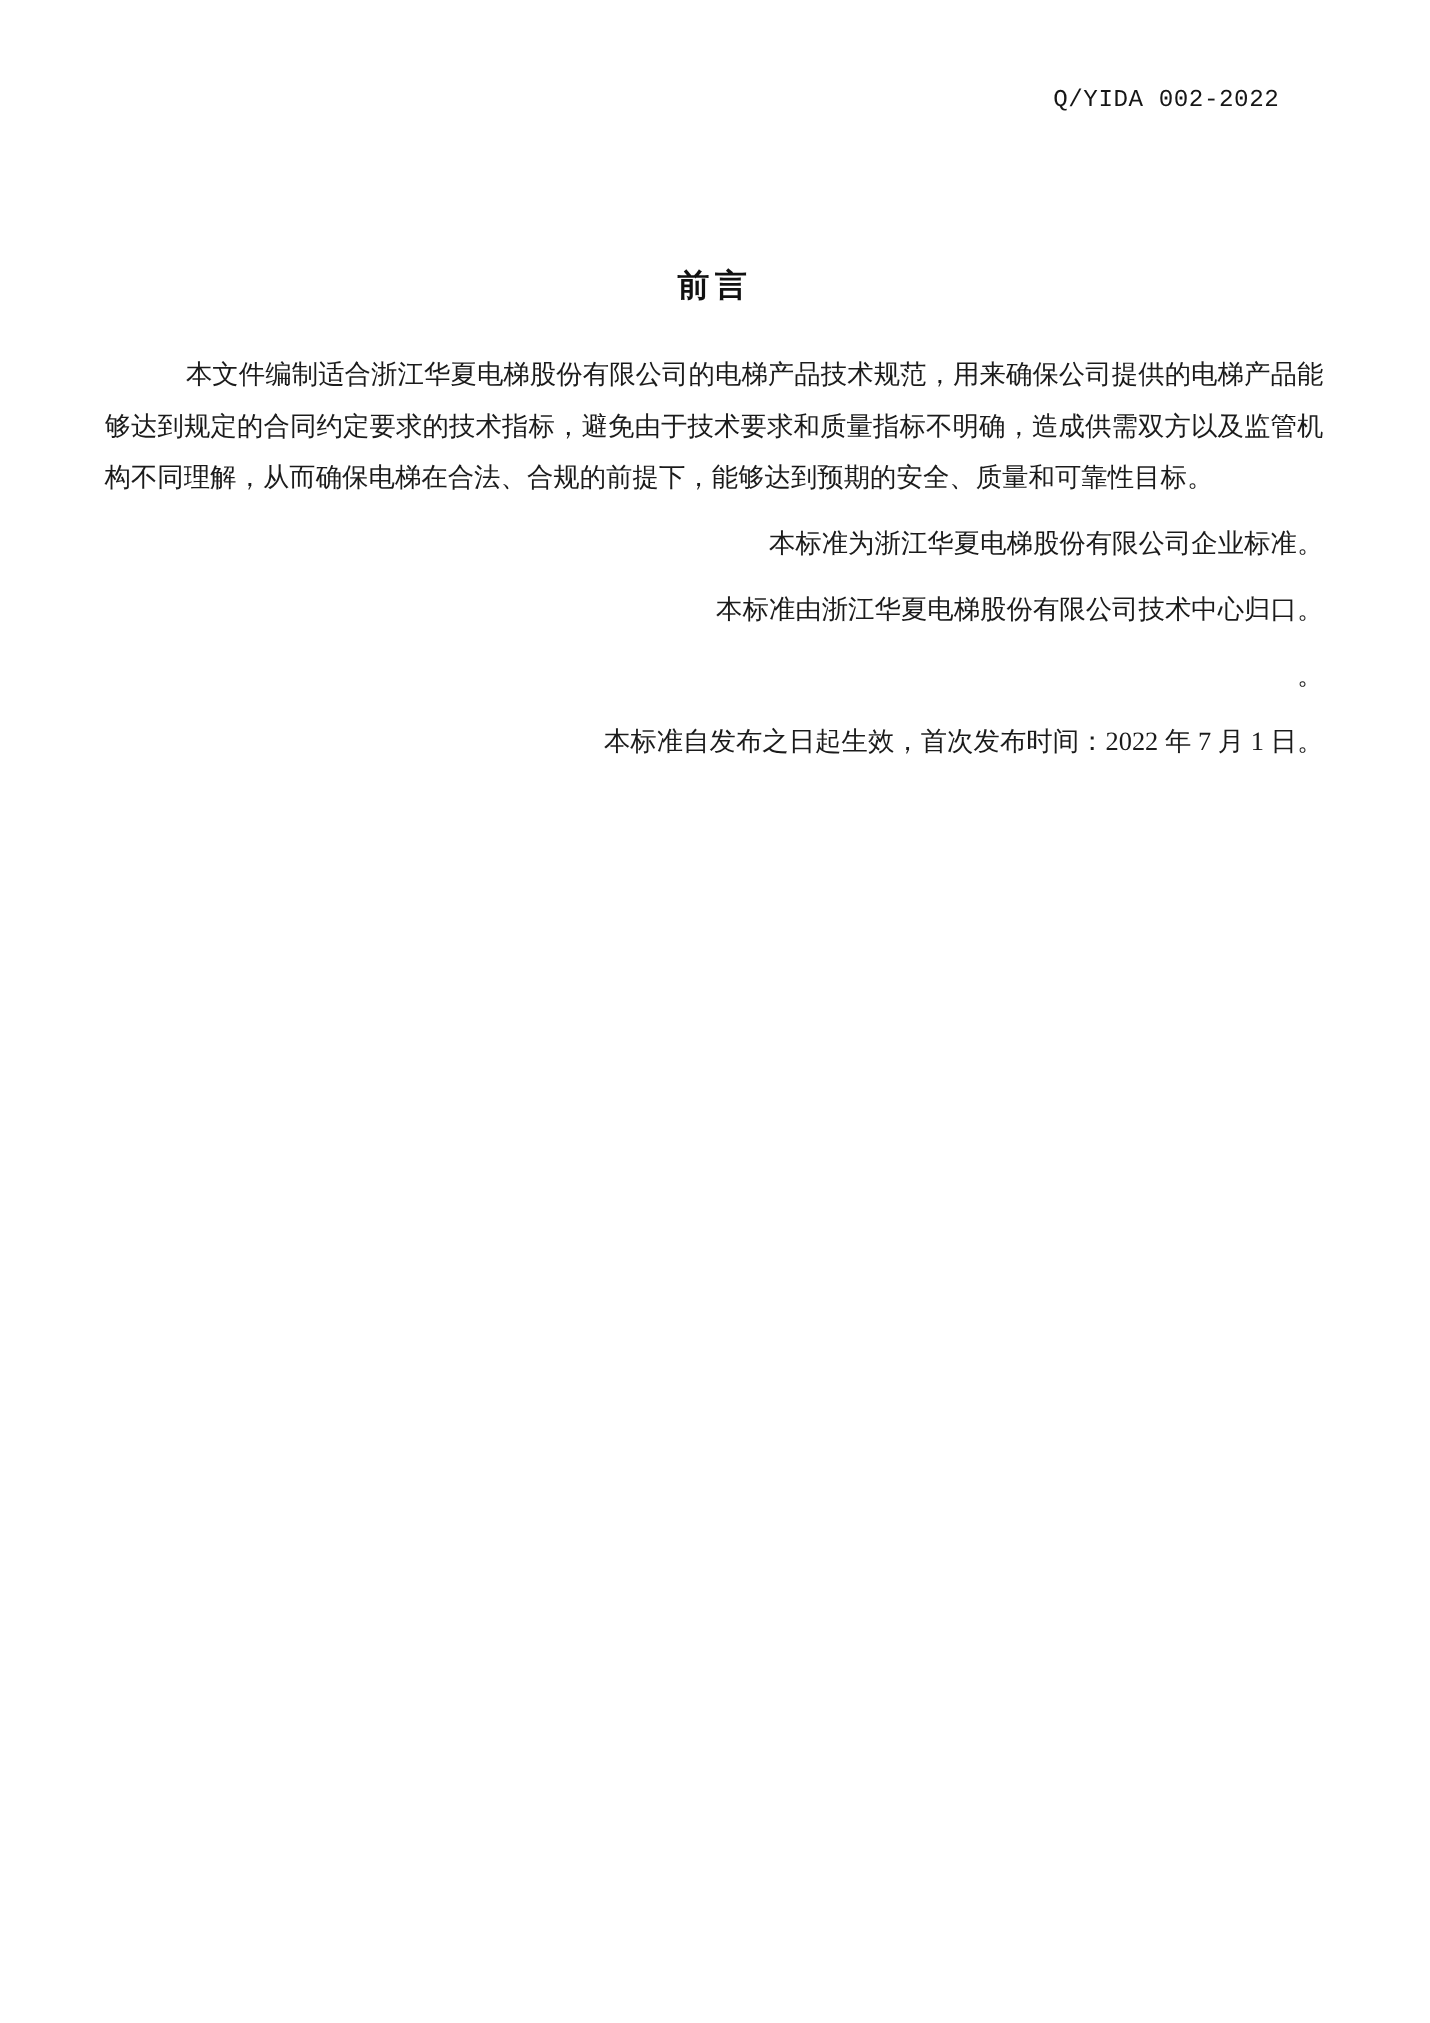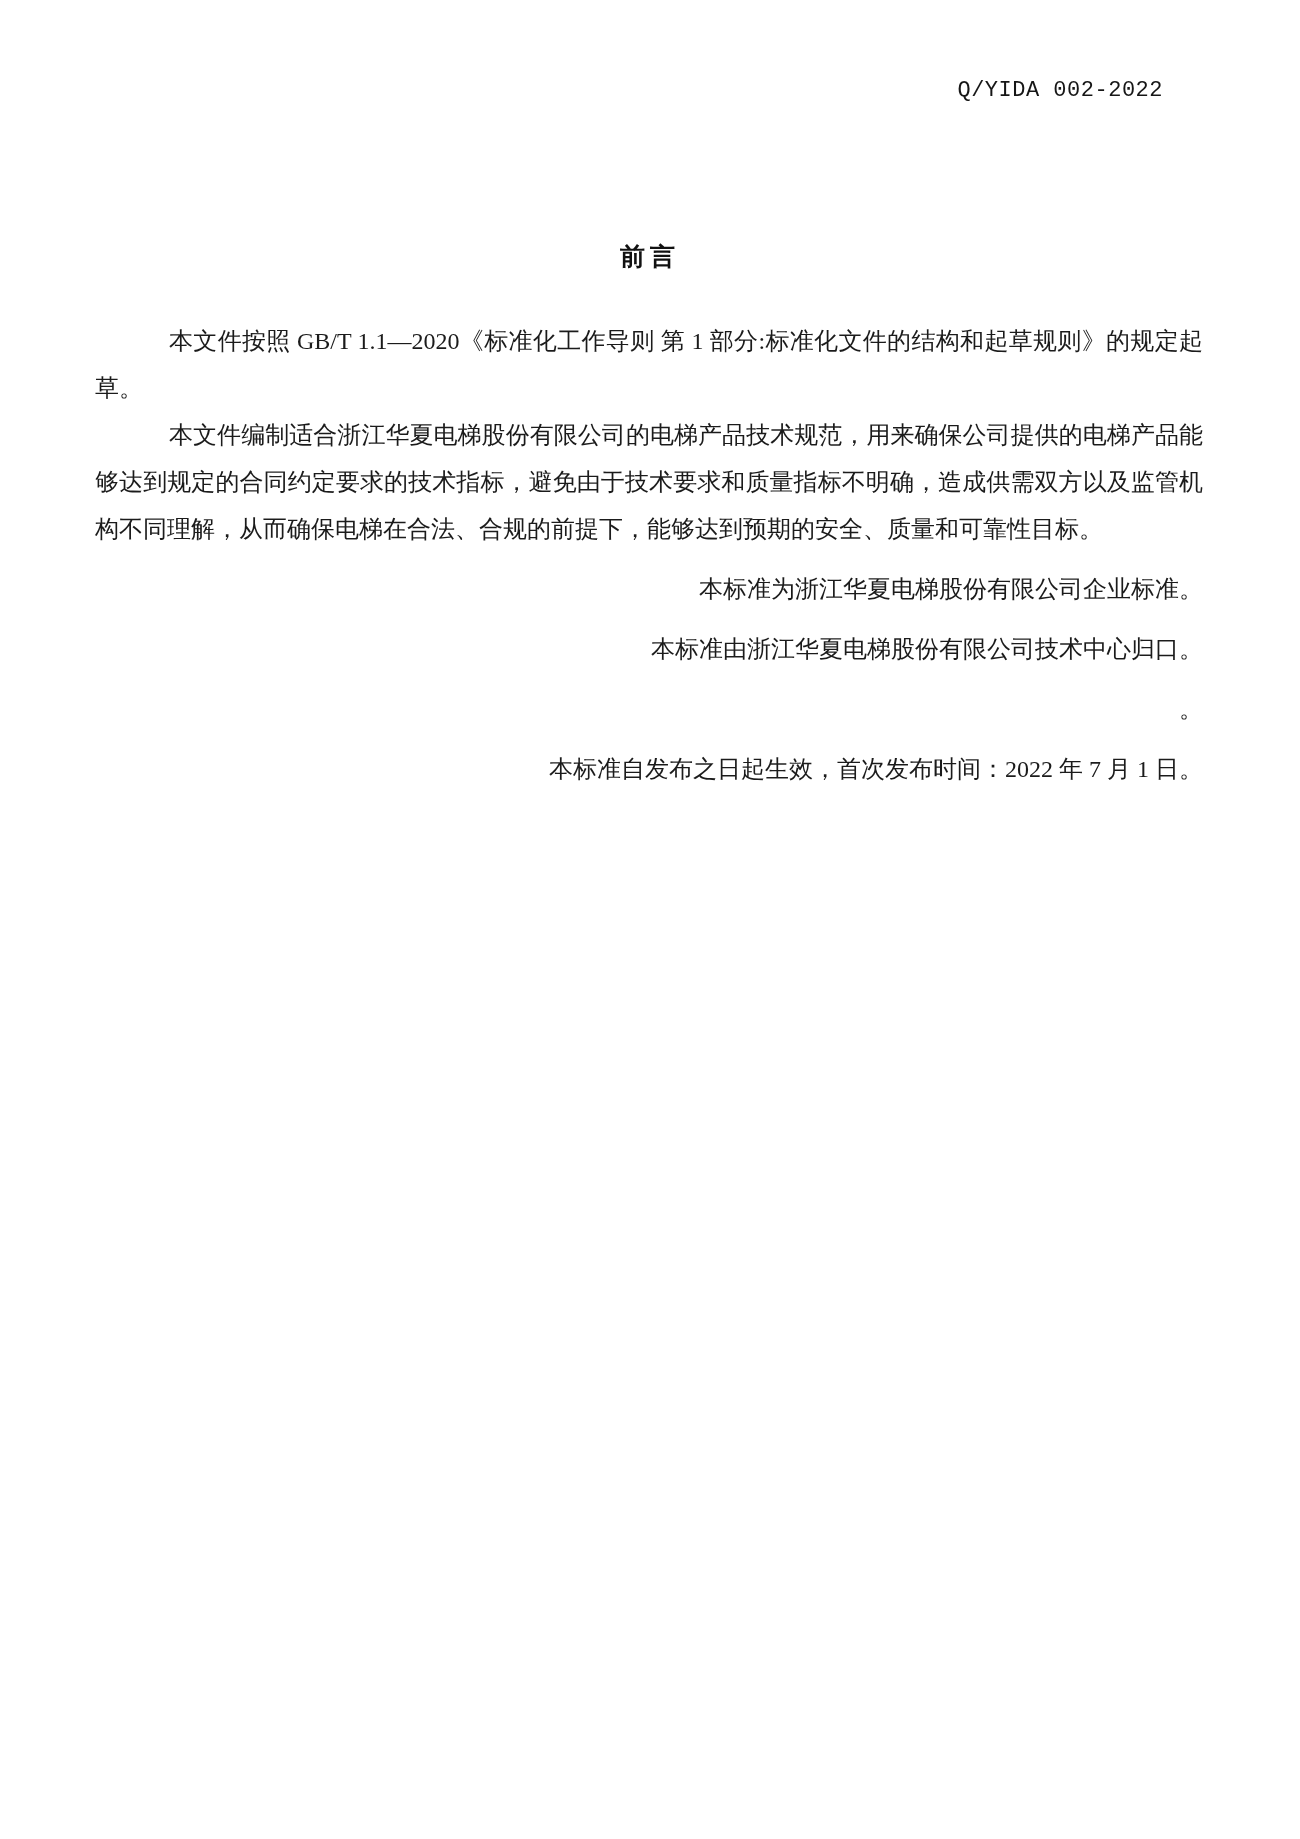--- a/index.html
+++ b/index.html
@@ -27,21 +27,21 @@
   }
 
   .doc-title {
     position: absolute;
     top: 240px;
     left: 0;
     width: 100%;
     text-align: center;
     font-family: "Liberation Sans", "DejaVu Sans", sans-serif;
     font-weight: bold;
-    font-size: 25px;
+    font-size: 29px;
     letter-spacing: 5px;
     color: #111111;
   }
 
   .content {
     position: absolute;
     top: 318px;
     left: 95px;
     width: 1108px;
     font-size: 24px;
@@ -80,21 +80,20 @@
 </head>
 <body>
 
 <div class="page">
 
   <div class="header-code">Q/YIDA 002-2022</div>
 
   <div class="doc-title">前言</div>
 
   <div class="content">
-    <p class="para">本文件按照 GB/T 1.1—2020《标准化工作导则 第 1 部分:标准化文件的结构和起草规则》的规定起草。</p>
     <p class="para">本文件编制适合浙江华夏电梯股份有限公司的电梯产品技术规范，用来确保公司提供的电梯产品能够达到规定的合同约定要求的技术指标，避免由于技术要求和质量指标不明确，造成供需双方以及监管机构不同理解，从而确保电梯在合法、合规的前提下，能够达到预期的安全、质量和可靠性目标。</p>
 
     <div class="statements">
       <p class="statement">本标准为浙江华夏电梯股份有限公司企业标准。</p>
       <p class="statement">本标准由浙江华夏电梯股份有限公司技术中心归口。</p>
       <p class="statement">。</p>
       <p class="statement">本标准自发布之日起生效，首次发布时间：2022 年 7 月 1 日。</p>
     </div>
   </div>
 

